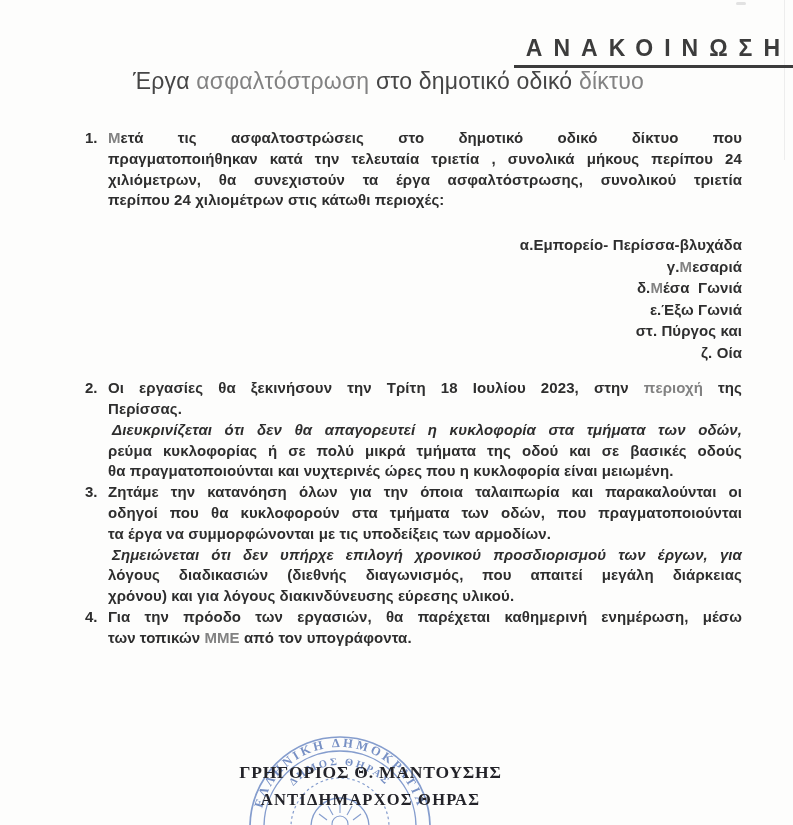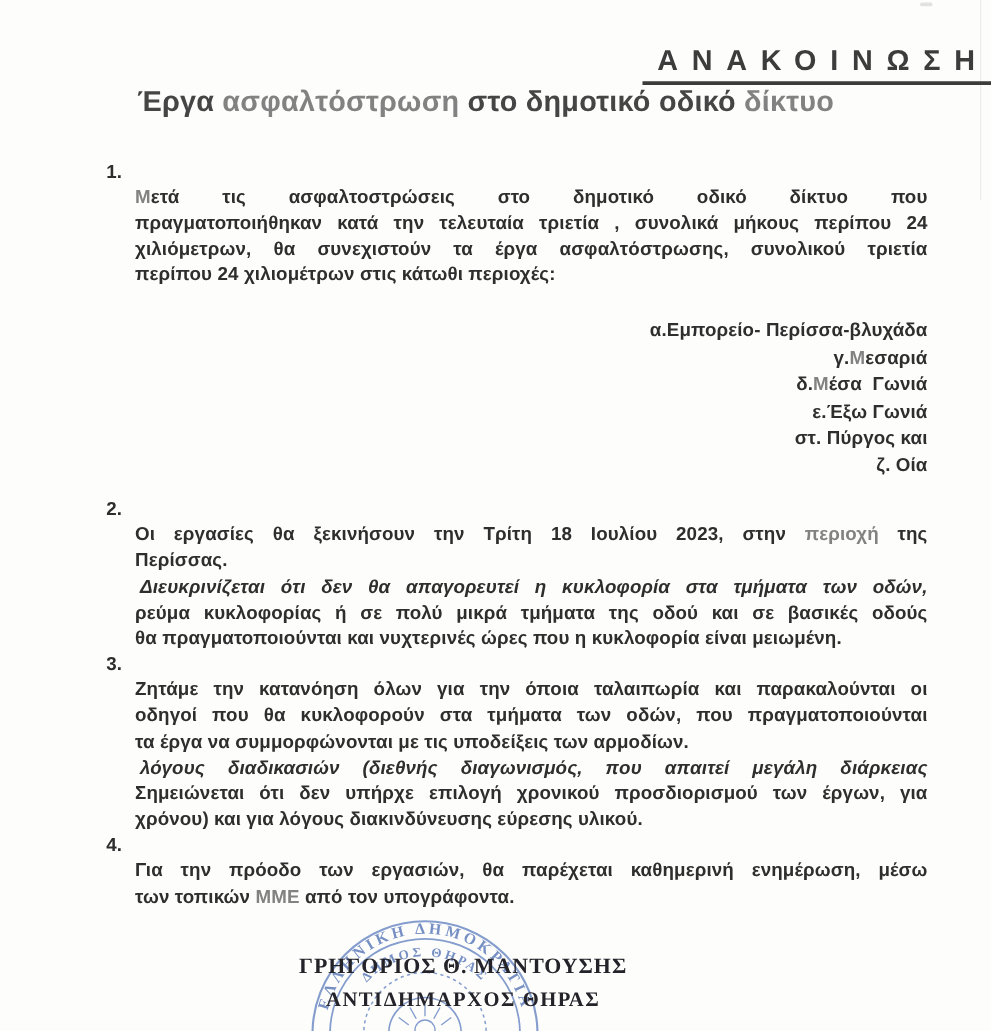--- a/index.html
+++ b/index.html
@@ -13,29 +13,29 @@
 
   
   .title-wrap{position:absolute;top:35px;left:0;width:100%;text-align:right;z-index:3;}
   .doc-title{
     display:inline-block;font-weight:bold;font-size:23px;color:#3c3c3c;
     letter-spacing:11px;padding:0 2px 3px 12px;
     border-bottom:3px solid #3c3c3c;
   }
   .subtitle-wrap{position:absolute;top:68px;left:0;width:100%;text-align:center;z-index:3;}
   .doc-subtitle{
-    display:inline-block;font-weight:bold;font-size:23px;color:#454545;
+    display:inline-block;font-weight:normal;font-size:23px;color:#454545;
     letter-spacing:0.2px;transform:translateX(-8px);
   }
 
   
   .content{position:absolute;top:128px;left:85px;width:657px;z-index:3;}
   .item{display:flex;align-items:flex-start;}
   .num{width:23px;flex:0 0 23px;font-weight:bold;font-size:15px;line-height:20.8px;}
-  .item-body{flex:1;min-width:0;margin-top:20px;}
+  .item-body{flex:1;min-width:0;}
   .bline{
     font-weight:bold;font-size:15px;line-height:20.8px;
     letter-spacing:0.1px;
   }
   .bline.just{text-align:justify;text-align-last:justify;}
   .para.indent .bline:first-child{text-indent:4px;font-style:italic;}
   .sublist{margin:23px 0 15px 2px;text-align:right;}
   .bline.sub{line-height:21.5px;white-space:pre-wrap;}
   .muted{color:#828282;}
 
@@ -106,22 +106,22 @@
       </div>
       <div class="item">
         <div class="num">3.</div>
         <div class="item-body">
           <div class="para">
             <div class="bline just"><span>Ζητάμε την κατανόηση όλων για την όποια ταλαιπωρία και παρακαλούνται οι</span></div>
             <div class="bline just"><span>οδηγοί που θα κυκλοφορούν στα τμήματα των οδών, που πραγματοποιούνται</span></div>
             <div class="bline"><span>τα έργα να συμμορφώνονται με τις υποδείξεις των αρμοδίων.</span></div>
           </div>
           <div class="para indent">
+            <div class="bline just"><span>Σημειώνεται ότι δεν υπήρχε επιλογή χρονικού προσδιορισμού των έργων, για</span></div>
             <div class="bline just"><span>λόγους διαδικασιών (διεθνής διαγωνισμός, που απαιτεί μεγάλη διάρκειας</span></div>
-            <div class="bline just"><span>Σημειώνεται ότι δεν υπήρχε επιλογή χρονικού προσδιορισμού των έργων, για</span></div>
             <div class="bline"><span>χρόνου) και για λόγους διακινδύνευσης εύρεσης υλικού.</span></div>
           </div>
         </div>
       </div>
       <div class="item">
         <div class="num">4.</div>
         <div class="item-body">
           <div class="para">
             <div class="bline just"><span>Για την πρόοδο των εργασιών, θα παρέχεται καθημερινή ενημέρωση, μέσω</span></div>
             <div class="bline"><span>των τοπικών </span><span class="muted">ΜΜΕ</span><span> από τον υπογράφοντα.</span></div>

